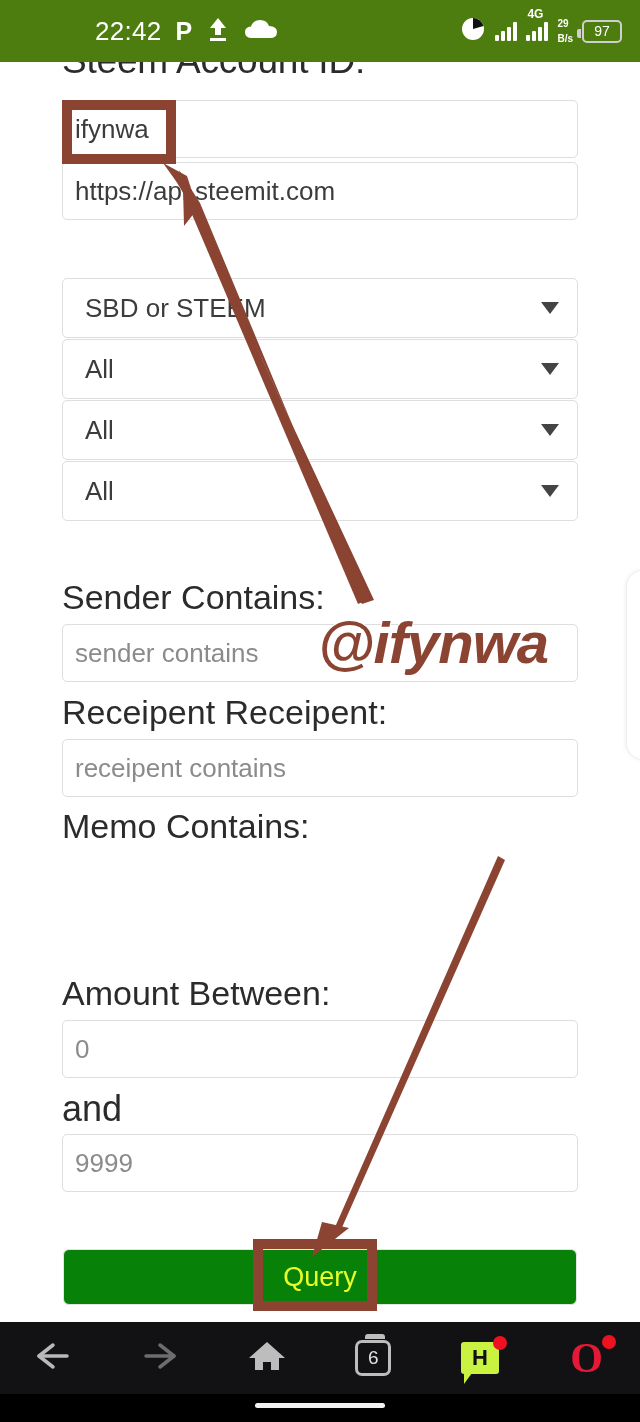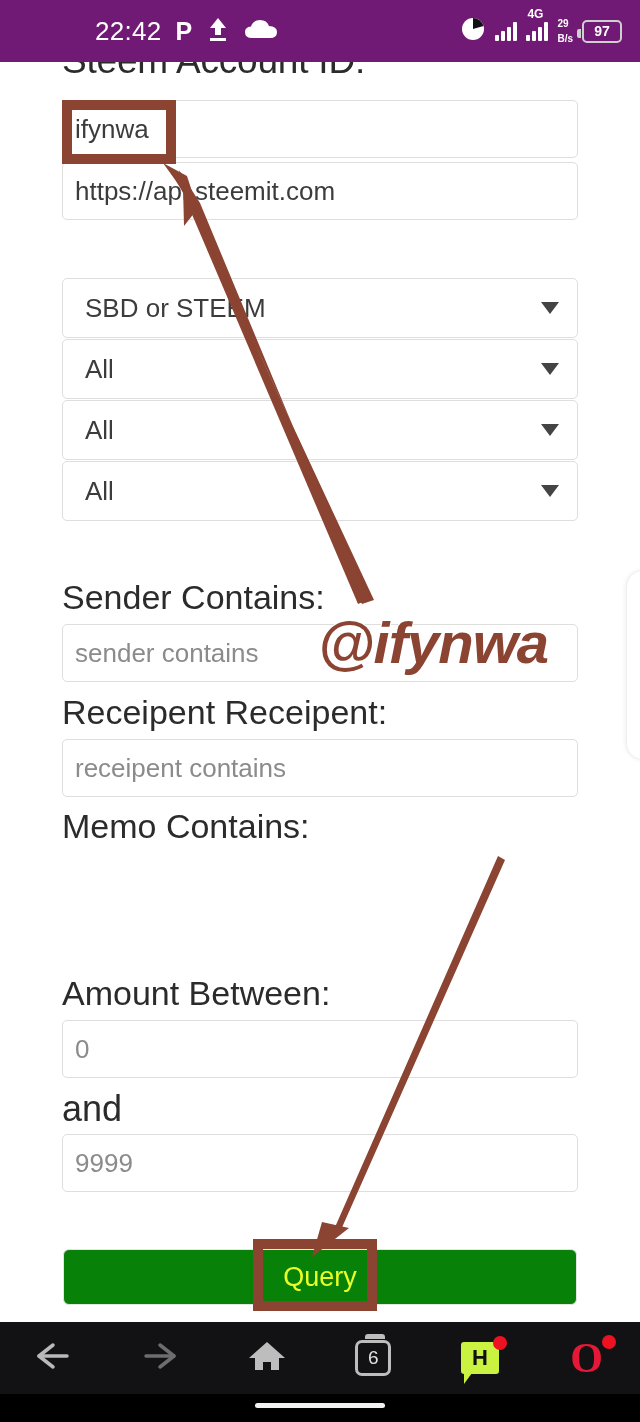--- a/index.html
+++ b/index.html
@@ -18,21 +18,21 @@
     height: 1422px;
     background: #ffffff;
     overflow: hidden;
   }
 
   
   #status-bar {
     position: absolute;
     top: 0; left: 0;
     width: 640px; height: 62px;
-    background: #701a75;
+    background: #4d7c0f;
     display: flex;
     align-items: center;
     z-index: 40;
   }
   .sb-left {
     display: flex;
     align-items: center;
     gap: 14px;
     margin-left: 95px;
   }
@@ -68,21 +68,21 @@
     width: 40px; height: 23px;
     border: 2px solid #cfcfcf;
     border-radius: 5px;
     display: flex;
     align-items: center;
     justify-content: center;
   }
   .sb-battery span {
     color: #ffffff;
     font-size: 14px;
-    font-weight: 700;
+    font-weight: 400;
   }
   .sb-battery::before {
     content: "";
     position: absolute;
     left: -7px; top: 7px;
     width: 4px; height: 9px;
     background: #cfcfcf;
     border-radius: 2px 0 0 2px;
   }
   .sig-bars { display: flex; align-items: flex-end; gap: 2px; height: 20px; }

